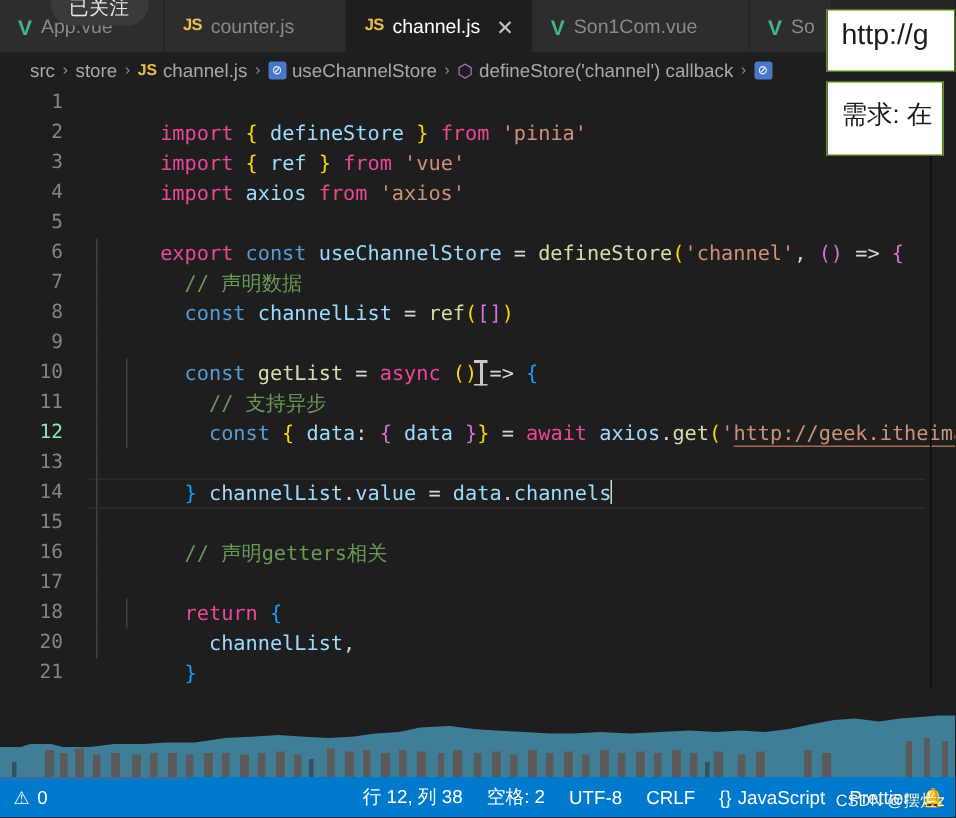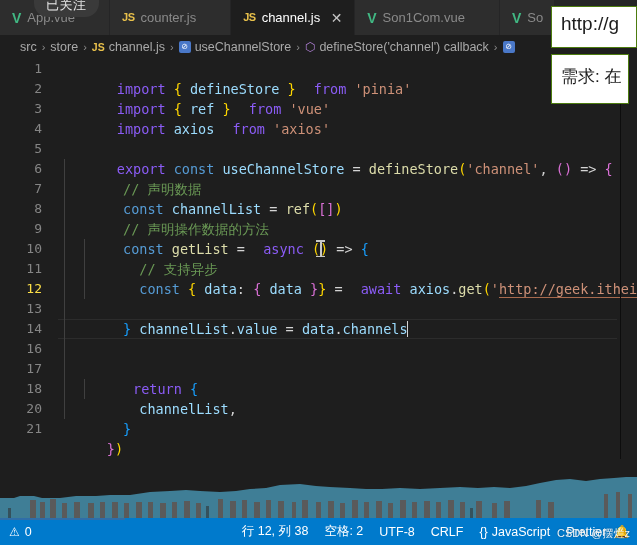--- a/index.html
+++ b/index.html
@@ -118,31 +118,31 @@
     white-space: pre;
     padding-left: 58px;
   }
   .ln {
     position: absolute; left: 0; top: 0;
     width: 42px;
     text-align: right;
     color: #858585;
     font-size: 13px;
   }
-  .code-line.cur .ln { color: #fde047; }
+  .code-line.cur .ln { color: #86efac; }
   
   .guide {
     position:absolute; top:0; width:1px; height:20px;
     background:#404040;
   }
   .g1 { left: 64px; }
   .g2 { left: 84px; }
 
   
-  .t-kw   { color: #8b5cf6; margin-left: 10px; }   
+  .t-kw   { color: #ec4899; }   
   .t-decl { color: #569cd6; }   
   .t-id   { color: #9cdcfe; }   
   .t-fn   { color: #dcdcaa; }   
   .t-str  { color: #ce9178; }   
   .t-cmt  { color: #6a9955; }   
   .t-pun  { color: #d4d4d4; }   
   .t-br1  { color: #ffd700; }   
   .t-br2  { color: #da70d6; }   
   .t-br3  { color: #179fff; }   
   .t-prop { color: #9cdcfe; }
@@ -339,21 +339,21 @@
 
     <div class="code-line">
       <span class="ln">6</span><span class="guide g1"></span><span class="t-cmt">  // 声明数据</span>
     </div>
 
     <div class="code-line">
       <span class="ln">7</span><span class="guide g1"></span><span class="t-pun">  </span><span class="t-decl">const </span><span class="t-id">channelList</span><span class="t-pun"> = </span><span class="t-fn">ref</span><span class="t-br1">(</span><span class="t-br2">[]</span><span class="t-br1">)</span>
     </div>
 
     <div class="code-line">
-      <span class="ln">8</span><span class="guide g1"></span><span class="t-cmt">  // 声明操作数据的方法</span>
+      <span class="ln">8</span><span class="guide g1"></span>
     </div>
 
     <div class="code-line">
       <span class="ln">9</span><span class="guide g1"></span><span class="t-pun">  </span><span class="t-decl">const </span><span class="t-fn">getList</span><span class="t-pun"> = </span><span class="t-kw">async </span><span class="t-br1">()</span><span class="t-pun"> =&gt; </span><span class="t-br3">{</span>
     </div>
 
     <div class="code-line">
       <span class="ln">10</span><span class="guide g1"></span><span class="guide g2"></span><span class="t-cmt">    // 支持异步</span>
     </div>
 
@@ -367,20 +367,23 @@
     </div>
 
     <div class="code-line">
       <span class="ln">13</span><span class="guide g1"></span><span class="t-pun">  </span><span class="t-br3">}</span>
     </div>
 
     <div class="code-line">
       <span class="ln">14</span><span class="guide g1"></span>
     </div>
 
+    <div class="code-line">
+      <span class="ln">15</span><span class="guide g1"></span><span class="t-cmt">  // 声明getters相关</span>
+    </div>
 
     <div class="code-line">
       <span class="ln">16</span><span class="guide g1"></span>
     </div>
 
     <div class="code-line">
       <span class="ln">17</span><span class="guide g1"></span><span class="t-pun">  </span><span class="t-kw">return </span><span class="t-br3">{</span>
     </div>
 
     <div class="code-line">

